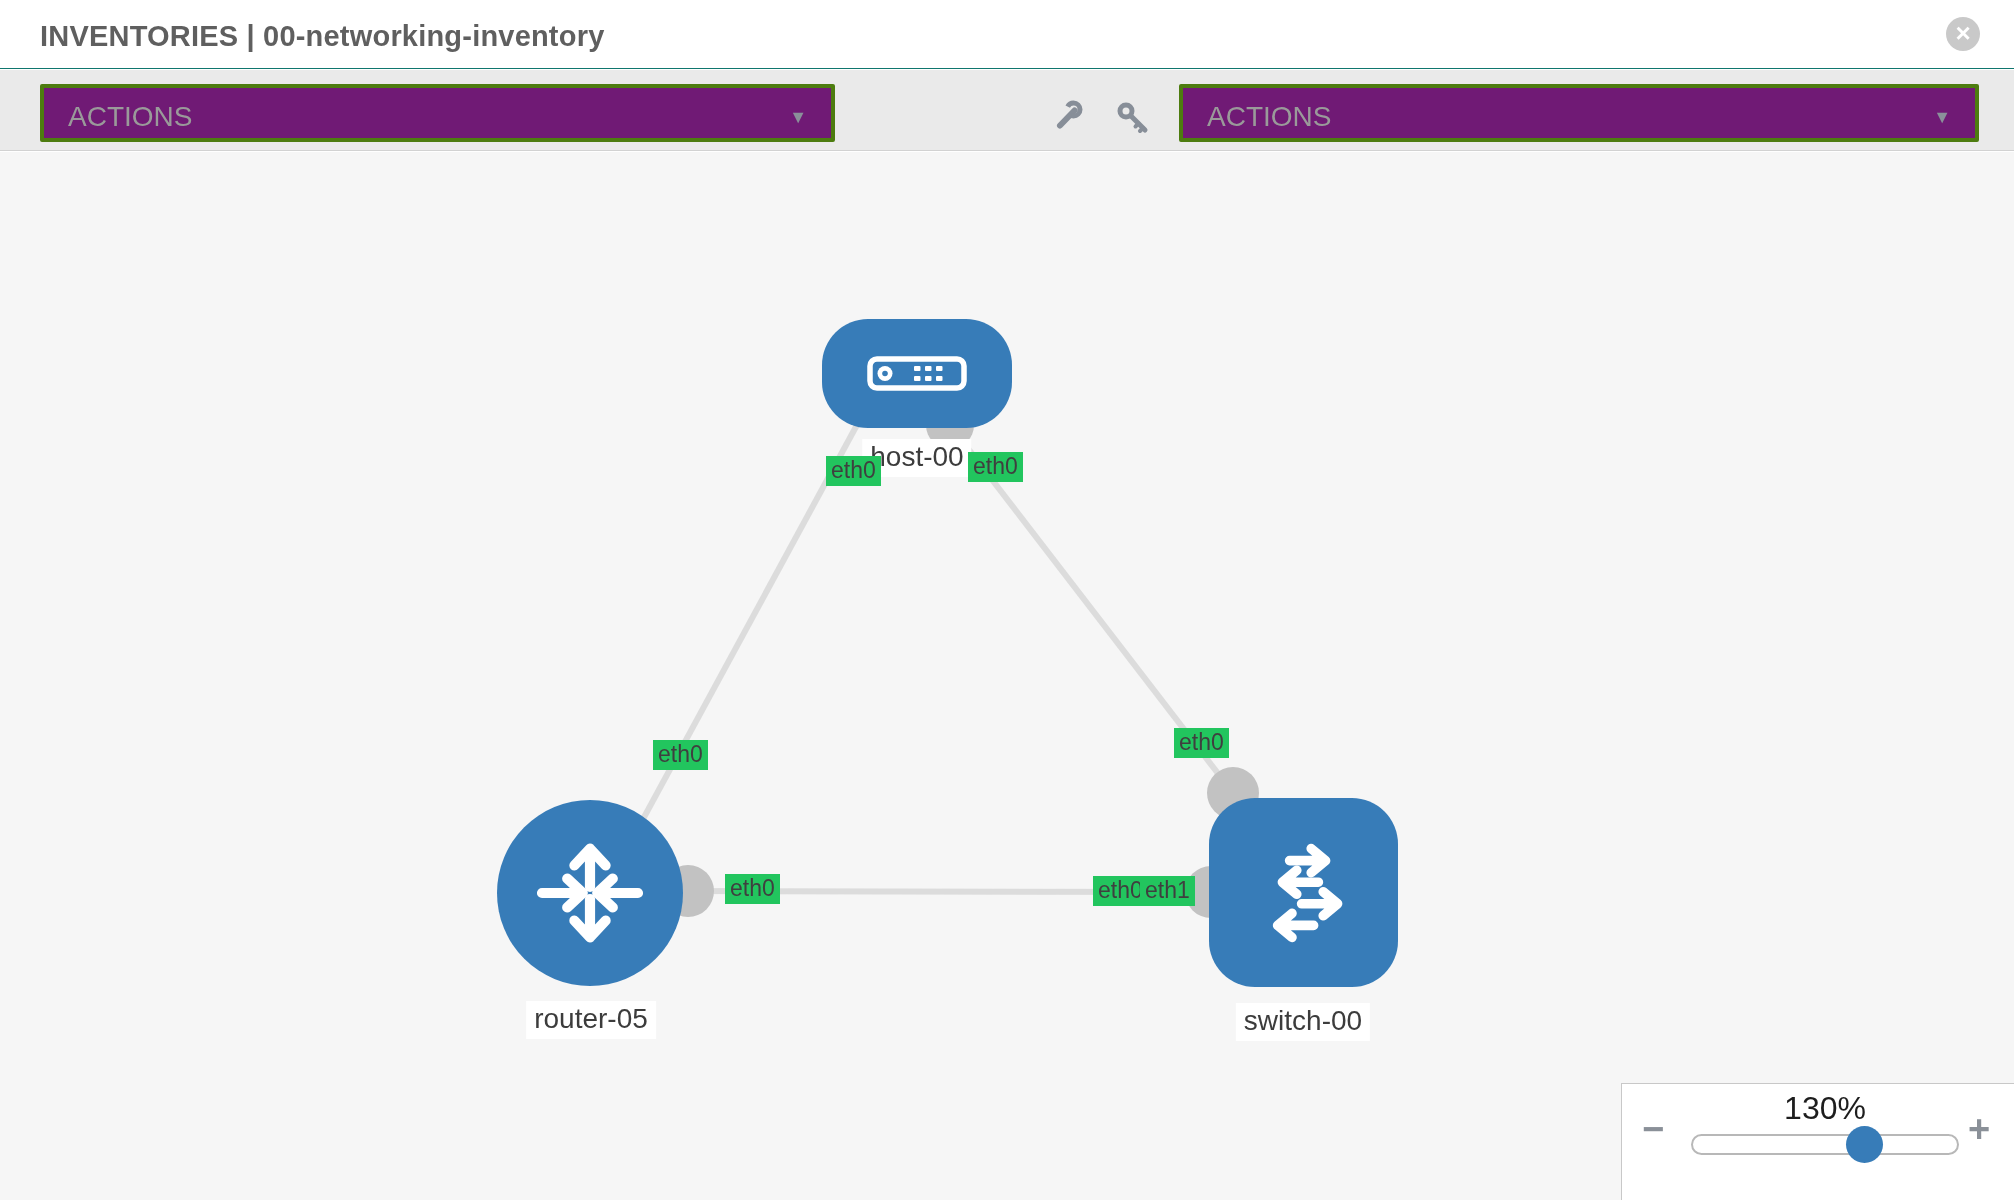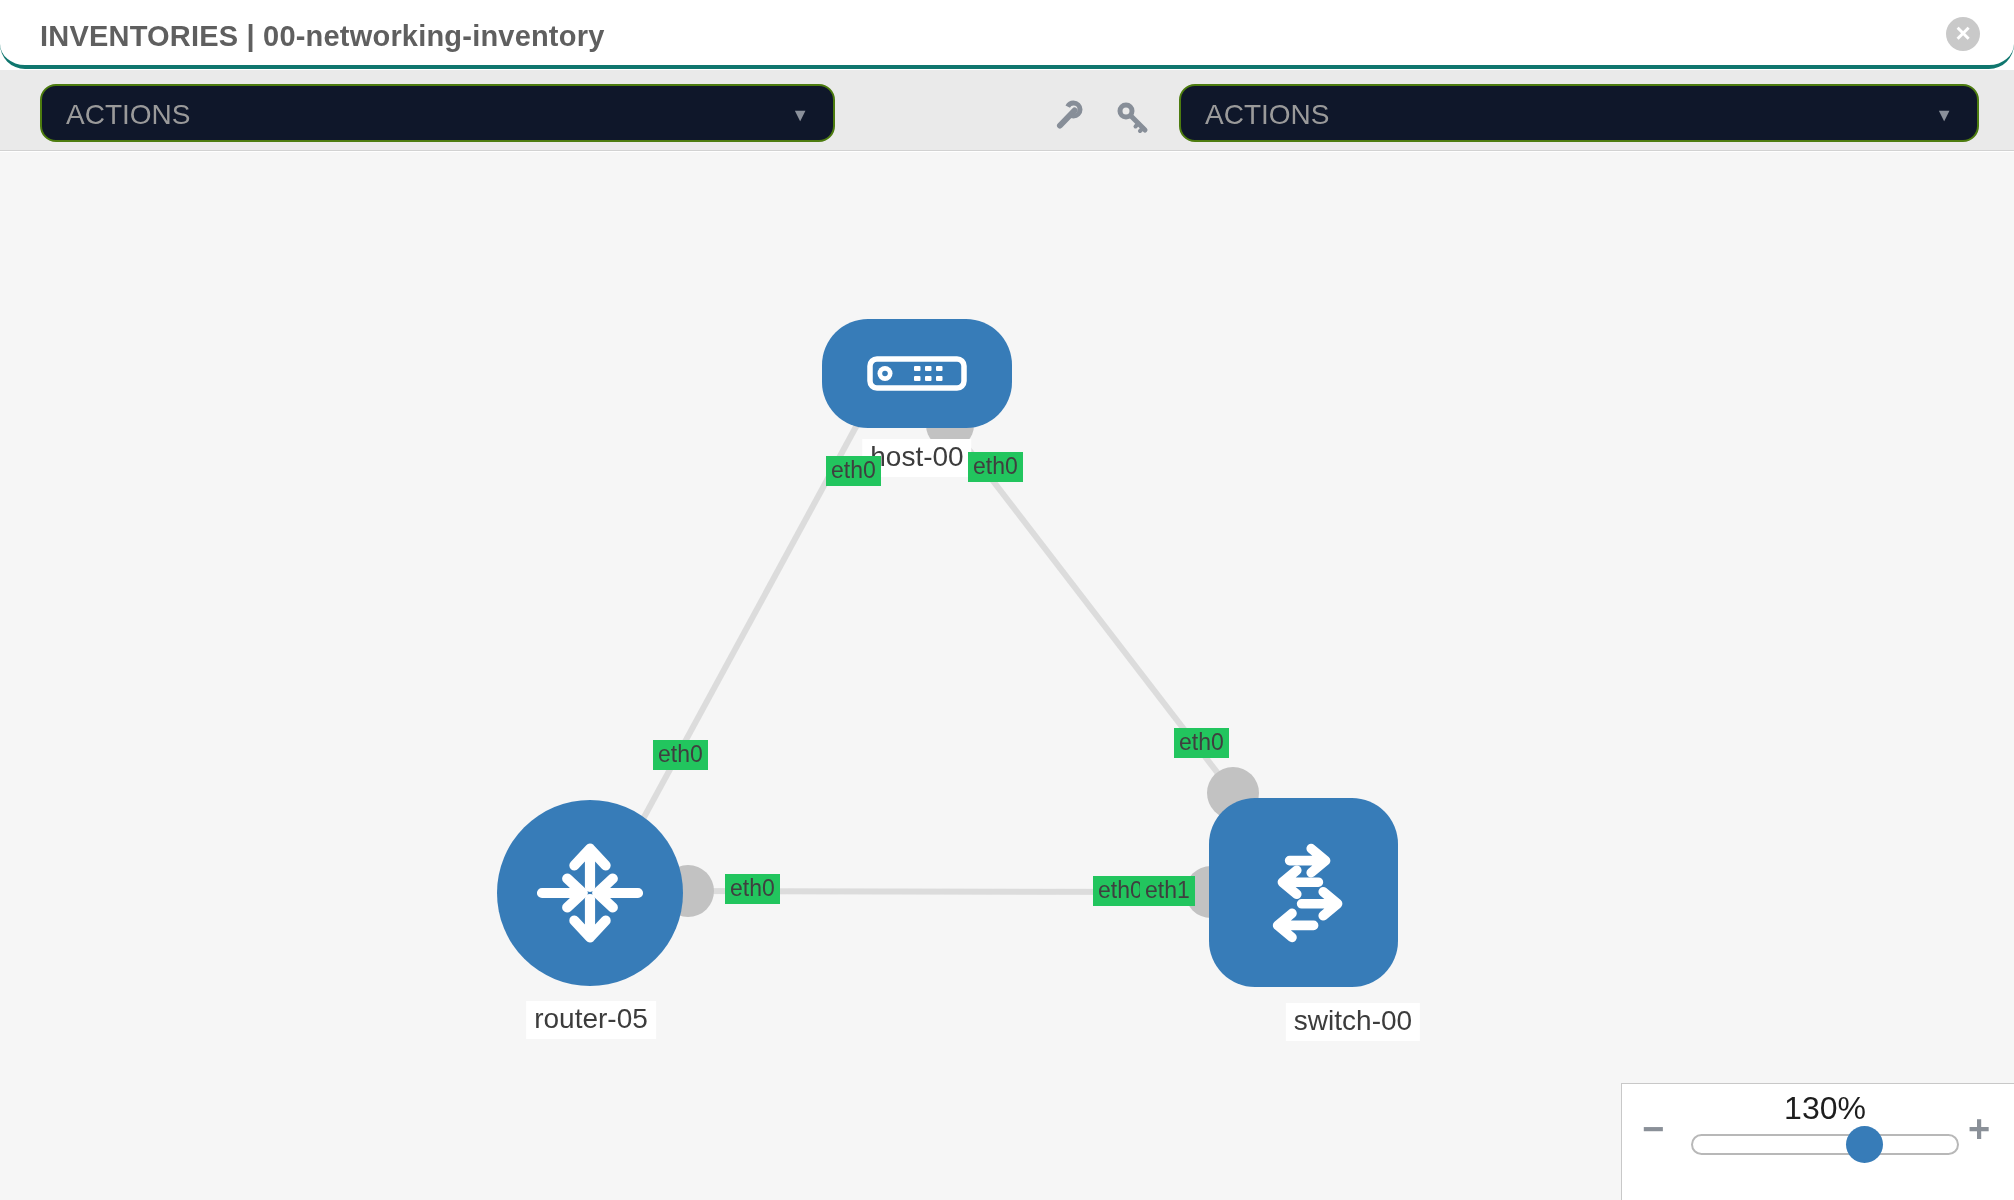--- a/index.html
+++ b/index.html
@@ -1,26 +1,26 @@
 <!DOCTYPE html>
 <html><head>
 <meta charset="utf-8">
 <style>
   * { margin:0; padding:0; box-sizing:border-box; }
   html,body { width:2014px; height:1200px; font-family:"Liberation Sans", sans-serif; background:#fff; overflow:hidden; }
   #app { position:relative; width:2014px; height:1200px; background:#fff; }
 
   
-  .header { position:absolute; left:0; top:0; width:2014px; height:69px; background:#ffffff; border-bottom:4px solid #0f766e;border-radius:25px; }
+  .header { position:absolute; left:0; top:0; width:2014px; height:69px; background:#ffffff; border-bottom:1px solid #0f766e; }
   .header-title { position:absolute; left:40px; top:0; height:69px; line-height:72px; font-size:29px; font-weight:bold; color:#5f5f5f; letter-spacing:0.2px; }
   .close-btn { position:absolute; right:34px; top:17px; width:34px; height:34px; border-radius:50%; background:#c9c9c9; color:#ffffff; font-size:26px; font-weight:bold; text-align:center; line-height:33px; cursor:pointer; }
 
   
   .toolbar { position:absolute; left:0; top:70px; width:2014px; height:81px; background:#eaeaea; border-bottom:1px solid #d2d2d2; }
-  .select-box { position:absolute; top:14px; height:58px; background:#0f172a; border:2px solid #4d7c0f; border-radius:16px; }
+  .select-box { position:absolute; top:14px; height:58px; background:#701a75; border:4px solid #4d7c0f; border-radius:2px; }
   .select-box .select-value { position:absolute; left:24px; top:0; height:56px; line-height:58px; font-size:28px; color:#9a9a9a; }
   .select-box .caret { position:absolute; right:24px; top:0; height:56px; line-height:58px; font-size:18px; color:#8a909a; }
   .actions-box { left:40px; width:795px; }
   .search-box { left:1179px; width:800px; }
   .tool-icon { position:absolute; top:30px; width:36px; height:36px; cursor:pointer; }
   .wrench-pos { left:1049px; }
   .key-pos { left:1115px; }
 
   
   .canvas { position:absolute; left:0; top:152px; width:2014px; height:1048px; background:#f6f6f6; overflow:hidden; }
@@ -123,21 +123,21 @@
           <path d="M38 23 H62 M56 13 L68 23 L56 33"></path>
           <path d="M62 41 H38 M44 31 L32 41 L44 51"></path>
           <path d="M48 59 H72 M66 49 L78 59 L66 69"></path>
           <path d="M58 77 H34 M40 67 L28 77 L40 87"></path>
         </g>
       </svg>
     </div>
 
     <div class="node-label" style="left:917px; top:287px;">host-00</div>
     <div class="node-label" style="left:591px; top:849px;">router-05</div>
-    <div class="node-label" style="left:1353px; top:851px;">switch-00</div>
+    <div class="node-label" style="left:1303px; top:851px;">switch-00</div>
 
     <div class="eth-label" style="left:826px; top:304px;">eth0</div>
     <div class="eth-label" style="left:968px; top:300px;">eth0</div>
     <div class="eth-label" style="left:653px; top:588px;">eth0</div>
     <div class="eth-label" style="left:1174px; top:576px;">eth0</div>
     <div class="eth-label" style="left:725px; top:722px;">eth0</div>
     <div class="eth-label" style="left:1093px; top:724px;">eth0</div>
     <div class="eth-label" style="left:1140px; top:724px;">eth1</div>
 
     <div class="zoom-panel">

